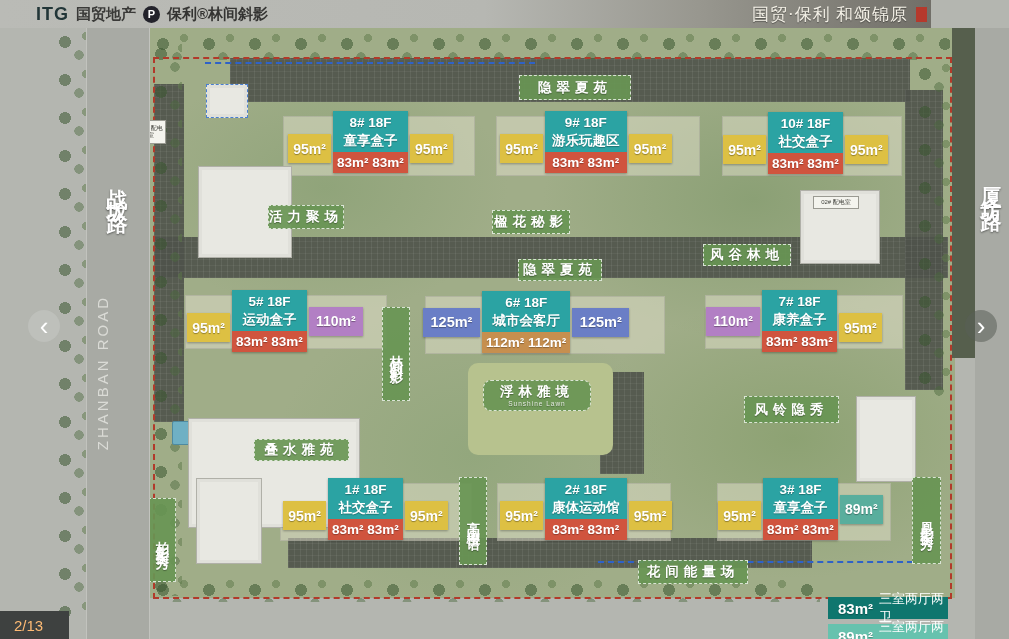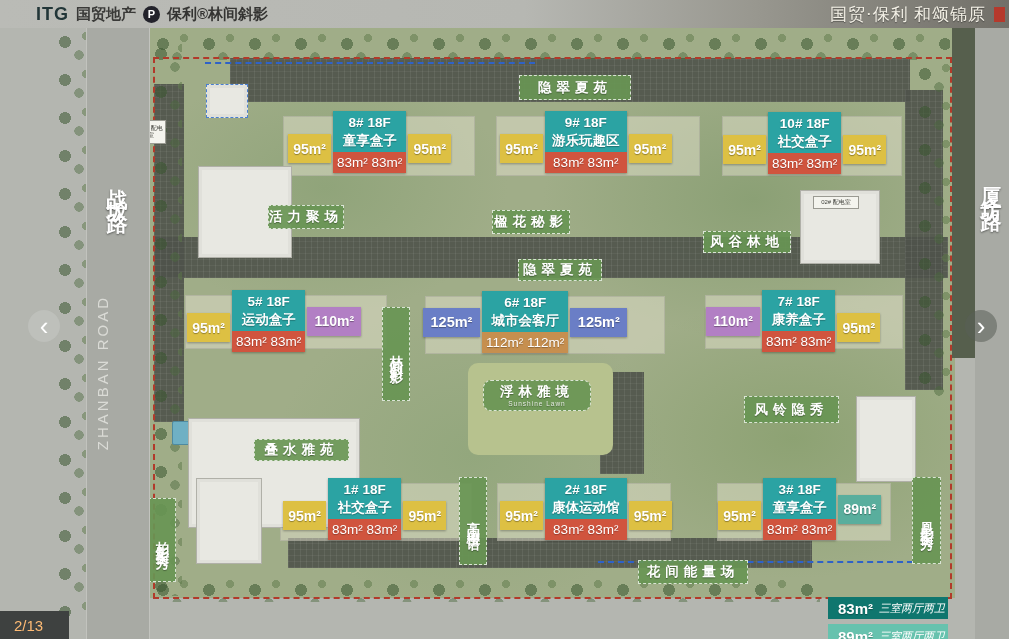--- a/index.html
+++ b/index.html
@@ -50,40 +50,40 @@
            filter:drop-shadow(0 1px 1px rgba(0,0,0,.3));white-space:nowrap;}
   .side{min-width:43px;height:29px;padding:0 2px;display:flex;align-items:center;justify-content:center;
         color:#fff;font-weight:bold;font-size:14px;text-shadow:0 1px 1px rgba(0,0,0,.35);box-sizing:border-box;}
   .side.y{background:#ddc043;margin-top:13px;}
   .side.p{background:#b27fc4;min-width:54px;}
   .side.b{background:#6a7ec6;min-width:57px;font-size:14.5px;}
   .side.g{background:#59ae9d;}
   .core{display:flex;flex-direction:column;width:max-content;}
   .head{background:#2ba3a3;color:#fff;text-align:center;font-weight:bold;font-size:13.5px;
         line-height:1.3;padding:3px 7px;text-shadow:0 1px 1px rgba(0,0,0,.3);}
-  .units{background:#d0543e;color:#fff;text-align:center;font-weight:normal;font-size:13.5px;
+  .units{background:#d0543e;color:#fff;text-align:center;font-weight:bold;font-size:13.5px;
          padding:3px 4px;text-shadow:0 1px 1px rgba(0,0,0,.3);}
   .units.tan{background:#c68f4f;}
 
   
   .util{position:absolute;background:#f4f4ee;border:1px solid #9a9a92;color:#44453f;
         font-size:6px;display:flex;align-items:center;justify-content:center;text-align:center;line-height:1.1;}
 
   
   #road-left{position:absolute;left:86px;top:28px;width:62px;height:611px;background:#a8aaa4;
              border-left:1px solid #c2c3be;border-right:1px solid #c2c3be;}
   #road-right{position:absolute;left:975px;top:28px;width:34px;height:611px;background:#a8aaa4;}
   #dark-right{position:absolute;left:952px;top:28px;width:57px;height:330px;background:#565f4d;}
   .roadname{position:absolute;writing-mode:vertical-rl;color:#fff;font-weight:bold;font-size:21px;
             letter-spacing:12px;text-shadow:0 1px 2px rgba(0,0,0,.45);}
   .roaden{position:absolute;writing-mode:vertical-rl;transform:rotate(180deg);
           color:rgba(245,245,240,.66);font-size:15px;letter-spacing:3px;}
 
   
-  #header{position:absolute;top:0;left:0;width:1009px;height:28px;
+  #header{position:absolute;top:0;left:0;width:931px;height:28px;
           background:linear-gradient(90deg,#babbb6 0,#b6b7b2 52%,#98978f 75%,#716f68 100%);
           display:flex;align-items:center;z-index:30;}
   #logo-group{display:flex;align-items:center;gap:7px;margin-left:36px;}
   .itg{font-size:18px;font-weight:bold;color:#223638;letter-spacing:1px;}
   .itg-name{font-size:15px;font-weight:bold;color:#3a3a38;}
   .polylogo{width:17px;height:17px;border-radius:50%;background:#23232b;color:#fff;font-weight:bold;
             font-size:11px;display:flex;align-items:center;justify-content:center;}
   .poly-name{font-size:15px;font-weight:bold;color:#343432;}
   #brand-group{position:absolute;right:4px;top:3px;display:flex;align-items:center;gap:8px;}
   .brand{font-family:"Liberation Serif",serif;font-size:17px;color:#f4f1e7;letter-spacing:1px;
@@ -93,21 +93,21 @@
                          radial-gradient(circle 1px at 8px 4px,#fff 60%,transparent 61%),
                          radial-gradient(circle 1px at 3px 10px,#fff 60%,transparent 61%),
                          radial-gradient(circle 1px at 8px 10px,#fff 60%,transparent 61%);}
 
   
   .legend-row{position:absolute;left:828px;width:120px;height:22px;display:flex;align-items:center;
               gap:6px;color:#fff;padding-left:10px;box-sizing:border-box;z-index:40;}
   .legend-83{top:597px;background:#0f766e;}
   .legend-89{top:624px;background:#67c2ae;height:24px;}
   .legend-area{font-weight:bold;font-size:15px;text-shadow:0 1px 1px rgba(0,0,0,.3);}
-  .legend-desc{font-size:11px;font-style:italic;}
+  .legend-desc{font-size:13px;}
   #pagebox{position:absolute;left:0;top:611px;width:69px;height:28px;background:#3e4140;
            color:#fdba74;font-size:15px;display:flex;align-items:center;padding-left:14px;
            box-sizing:border-box;z-index:40;}
   .navbtn{position:absolute;width:32px;height:32px;border-radius:50%;color:#fff;z-index:50;
           display:flex;align-items:center;justify-content:center;font-size:26px;line-height:1;
           cursor:pointer;user-select:none;}
   #nav-prev{left:28px;top:310px;background:rgba(200,202,198,.5);}
   #nav-next{left:965px;top:310px;background:rgba(90,95,88,.55);}
 </style>
 </head>
@@ -159,21 +159,21 @@
     </div>
   <div class="zone" style="left:268px;top:205px;width:76px;height:24px;">
       <span>活力聚场</span>
     </div>
   <div class="zone" style="left:492px;top:210px;width:78px;height:24px;">
       <span>楹花秘影</span>
     </div>
   <div class="zone" style="left:518px;top:259px;width:84px;height:22px;">
       <span>隐翠夏苑</span>
     </div>
-  <div class="zone" style="left:703px;top:231px;width:88px;height:22px;">
+  <div class="zone" style="left:703px;top:244px;width:88px;height:22px;">
       <span>风谷林地</span>
     </div>
   <div class="zone v" style="left:382px;top:307px;width:28px;height:94px;">
       <span>林间斜影</span>
     </div>
   <div class="zone col" style="left:483px;top:380px;width:108px;height:31px;border-radius:8px;">
     <span>浮林雅境</span>
     <span class="sub">Sunshine Lawn</span>
   </div>
   <div class="zone" style="left:744px;top:396px;width:95px;height:27px;">

